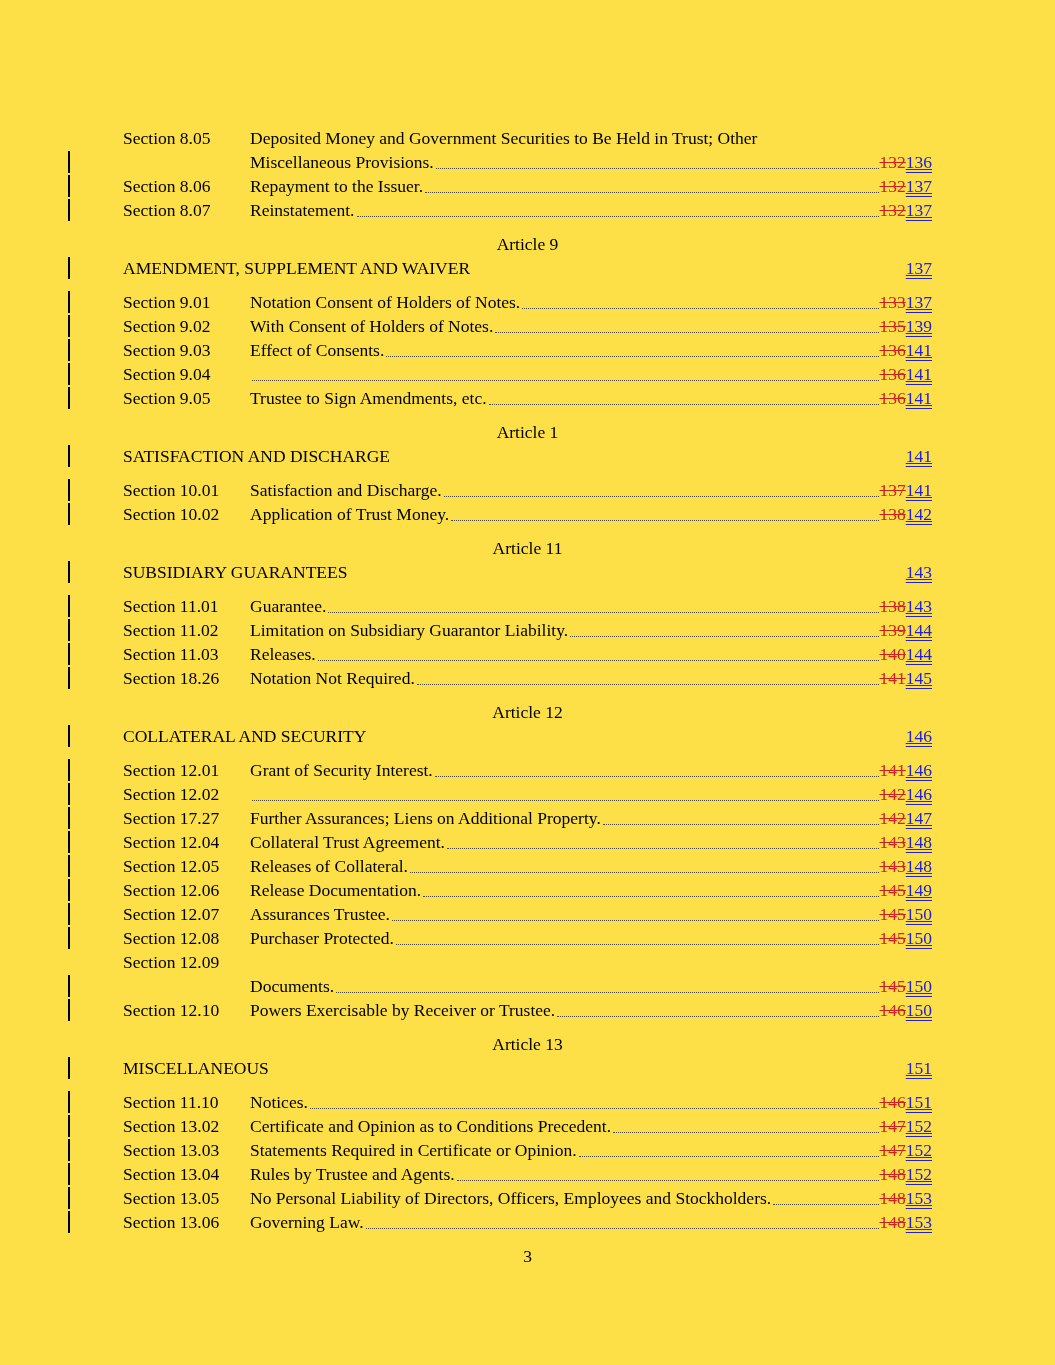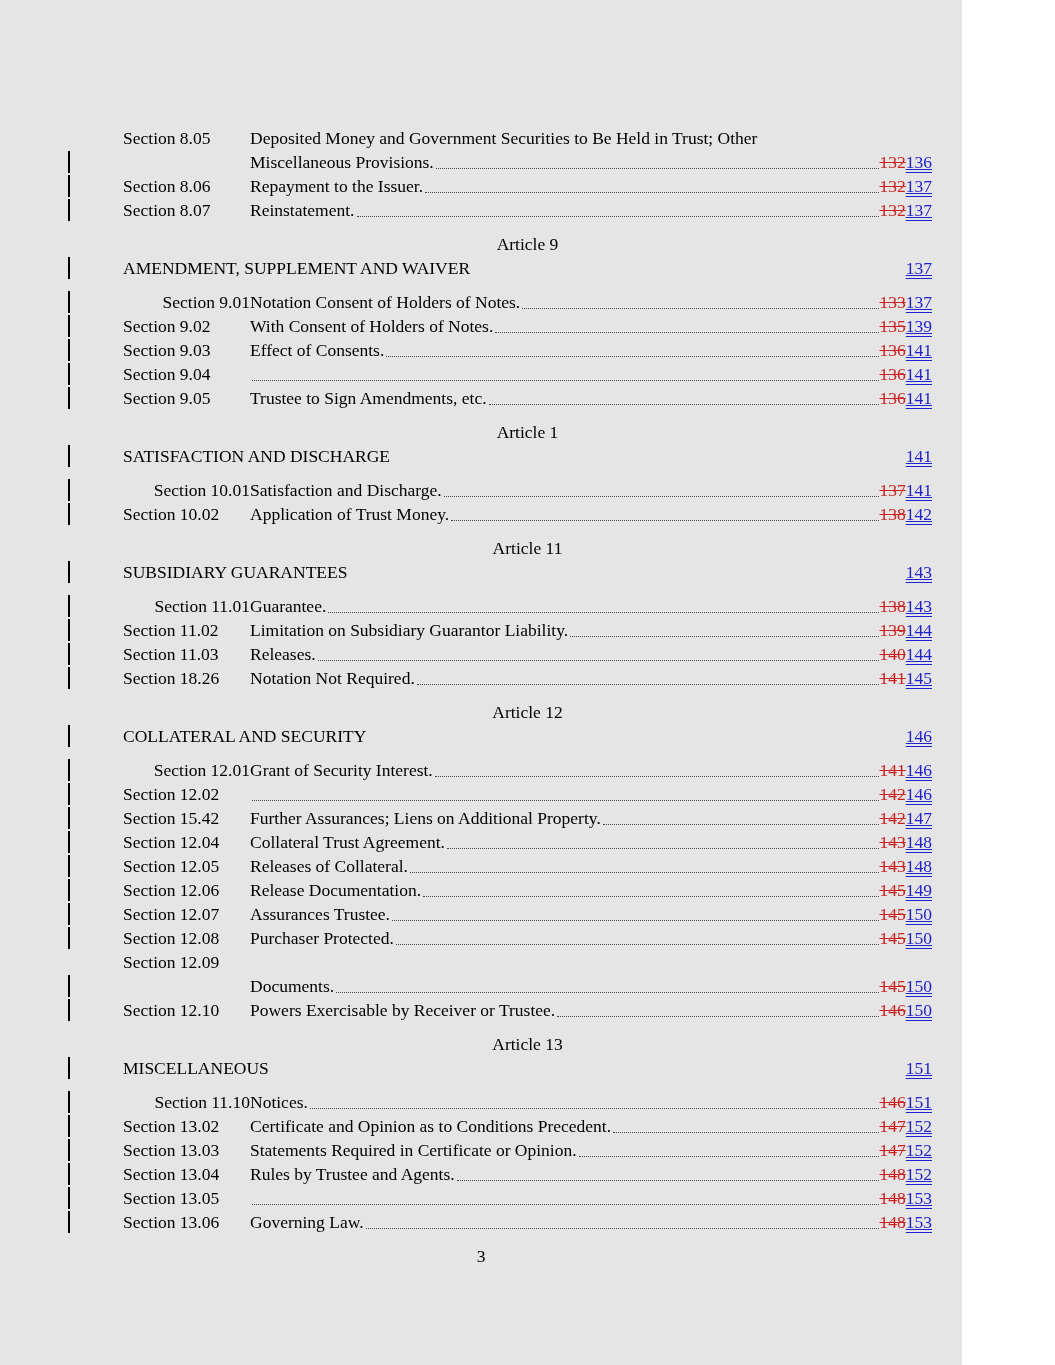--- a/index.html
+++ b/index.html
@@ -4,22 +4,22 @@
 <style>
   html, body { margin: 0; padding: 0; }
   body {
     width: 1055px; height: 1365px;
     background: #ffffff;
     font-family: "Liberation Serif", "DejaVu Serif", serif;
     color: #000;
   }
   .page {
     position: relative;
-    width: 962px; height: 1365px;
-    background: #e5e5e5;
+    width: 1055px; height: 1365px;
+    background: #fde047;
     overflow: hidden;
   }
   .content {
     position: absolute;
     left: 123px; top: 126px;
     width: 809px;
   }
   .row {
     position: relative;
     display: flex;
@@ -34,21 +34,21 @@
     position: absolute;
     left: -55px; top: 1px; bottom: 1px;
     width: 2px;
     background: #000;
   }
   .article-row {
     text-align: center;
     display: block;
     margin-top: 10px;
   }
-  .sec-gap { margin-top: 10px; text-align: right; }
+  .sec-gap { margin-top: 10px; }
   .label { flex: 0 0 127px; }
   .title { flex: 0 0 auto; }
   .leader {
     flex: 1 1 auto;
     min-width: 4px;
     border-bottom: 1.5px dotted #444;
     margin: 0 1px 5px 2px;
   }
   .spacer { flex: 1 1 auto; }
   .pg-old {
@@ -206,21 +206,21 @@
         <span class="pg-old">141</span>
         <span class="pg-new">146</span>
       </div>
       <div class="row changed">
         <span class="label">Section 12.02</span>
         <span class="leader"></span>
         <span class="pg-old">142</span>
         <span class="pg-new">146</span>
       </div>
       <div class="row changed">
-        <span class="label">Section 15.42</span>
+        <span class="label">Section 17.27</span>
         <span class="title">Further Assurances; Liens on Additional Property.</span>
         <span class="leader"></span>
         <span class="pg-old">142</span>
         <span class="pg-new">147</span>
       </div>
       <div class="row changed">
         <span class="label">Section 12.04</span>
         <span class="title">Collateral Trust Agreement.</span>
         <span class="leader"></span>
         <span class="pg-old">143</span>
@@ -300,20 +300,21 @@
       </div>
       <div class="row changed">
         <span class="label">Section 13.04</span>
         <span class="title">Rules by Trustee and Agents.</span>
         <span class="leader"></span>
         <span class="pg-old">148</span>
         <span class="pg-new">152</span>
       </div>
       <div class="row changed">
         <span class="label">Section 13.05</span>
+        <span class="title">No Personal Liability of Directors, Officers, Employees and Stockholders.</span>
         <span class="leader"></span>
         <span class="pg-old">148</span>
         <span class="pg-new">153</span>
       </div>
       <div class="row changed">
         <span class="label">Section 13.06</span>
         <span class="title">Governing Law.</span>
         <span class="leader"></span>
         <span class="pg-old">148</span>
         <span class="pg-new">153</span>

